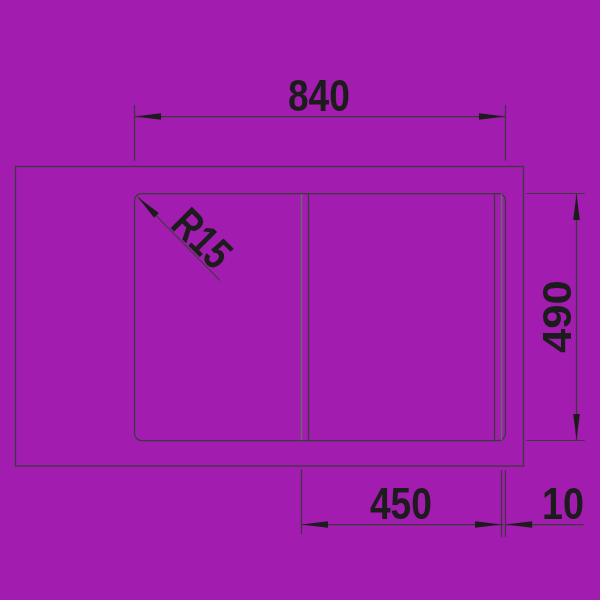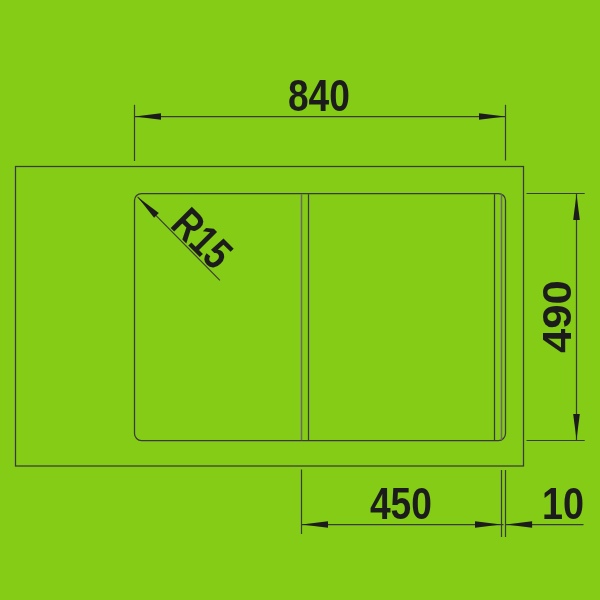--- a/index.html
+++ b/index.html
@@ -1,16 +1,16 @@
 <!DOCTYPE html>
 <html><head>
 <meta charset="utf-8">
 <style>
   html,body{margin:0;padding:0;background:#ffffff;}
-  .page{width:600px;height:600px;position:relative;background:#84cc16;overflow:hidden;}
+  .page{width:600px;height:600px;position:relative;background:#a21caf;overflow:hidden;}
   text{font-family:"Liberation Sans",sans-serif;font-weight:bold;fill:#1c1c1c;}
 </style>
 </head>
 <body>
 <div class="page">
 <svg width="600" height="600" viewBox="0 0 600 600" xmlns="http://www.w3.org/2000/svg">
 
   <g>
     <rect x="15.5" y="166.5" width="508" height="299.5" fill="none" stroke="#3a3a3a" stroke-width="1.25"></rect>
   </g>

